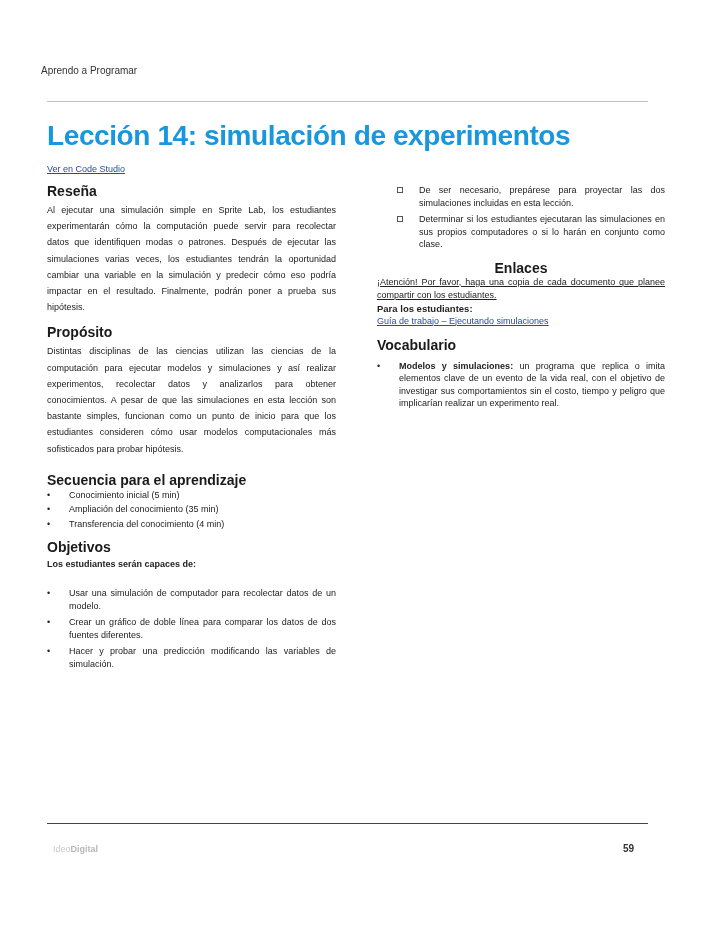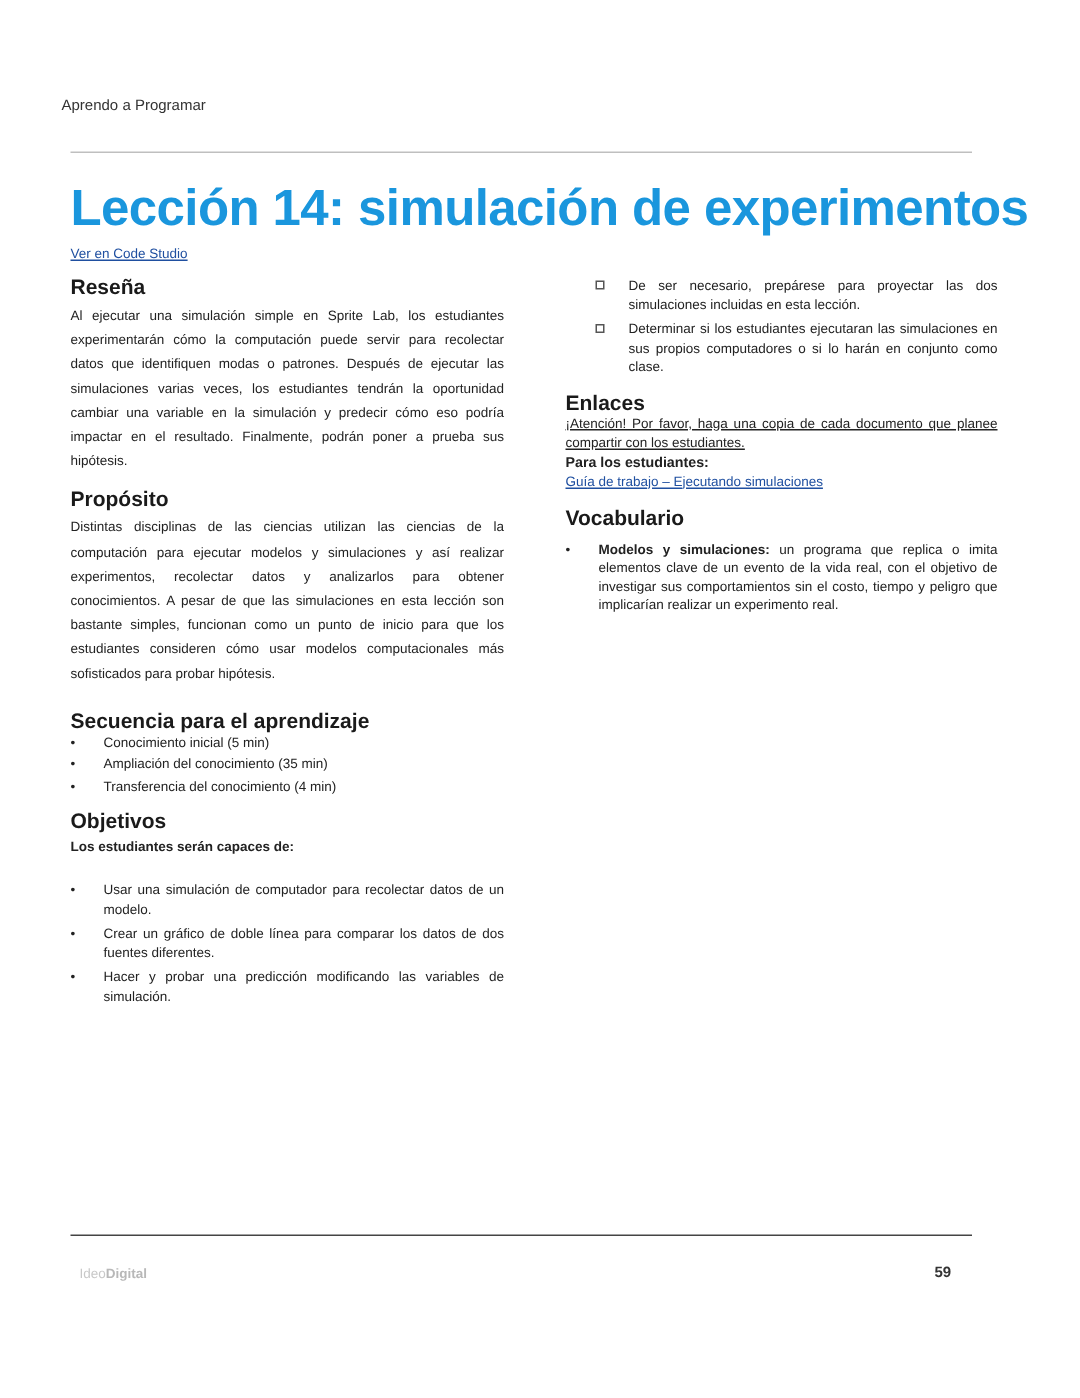--- a/index.html
+++ b/index.html
@@ -26,21 +26,21 @@
       left: 47px;
       top: 101px;
       width: 601px;
       height: 1px;
       background: #bfbfbf;
     }
     .title {
       position: absolute;
       left: 47px;
       top: 120px;
-      font-size: 34px;
+      font-size: 28px;
       font-weight: bold;
       color: #1a96dd;
       letter-spacing: -0.4px;
       white-space: nowrap;
     }
     .code-link {
       position: absolute;
       left: 47px;
       top: 164px;
       font-size: 9px;
@@ -179,21 +179,21 @@
 <div class="col col-right">
 
   <div class="section">
     <ul class="list square-list spaced">
       <li><span class="bullet"></span><span>De ser necesario, prepárese para proyectar las dos simulaciones incluidas en esta lección.</span></li>
       <li><span class="bullet"></span><span>Determinar si los estudiantes ejecutaran las simulaciones en sus propios computadores o si lo harán en conjunto como clase.</span></li>
     </ul>
   </div>
 
   <div class="section" style="margin-top:4px;">
-    <div class="h2" style="margin-bottom:1px;">Enlaces</div>
+    <div class="h2" style="margin-bottom:1px;text-align:center;">Enlaces</div>
     <p class="para tight">¡Atención! Por favor, haga una copia de cada documento que planee compartir con los estudiantes.</p>
     <div style="font-weight:bold;font-size:9.5px;line-height:13px;">Para los estudiantes:</div>
     <a class="link" style="line-height:13px;display:inline-block;">Guía de trabajo – Ejecutando simulaciones</a>
   </div>
 
   <div class="section" style="margin-top:2px;">
     <div class="h2" style="margin-bottom:8px;">Vocabulario</div>
     <ul class="list vocab-list">
       <li><span class="bullet">•</span><b>Modelos y simulaciones:</b><span> un programa que replica o imita elementos clave de un evento de la vida real, con el objetivo de investigar sus comportamientos sin el costo, tiempo y peligro que implicarían realizar un experimento real.</span></li>
     </ul>

